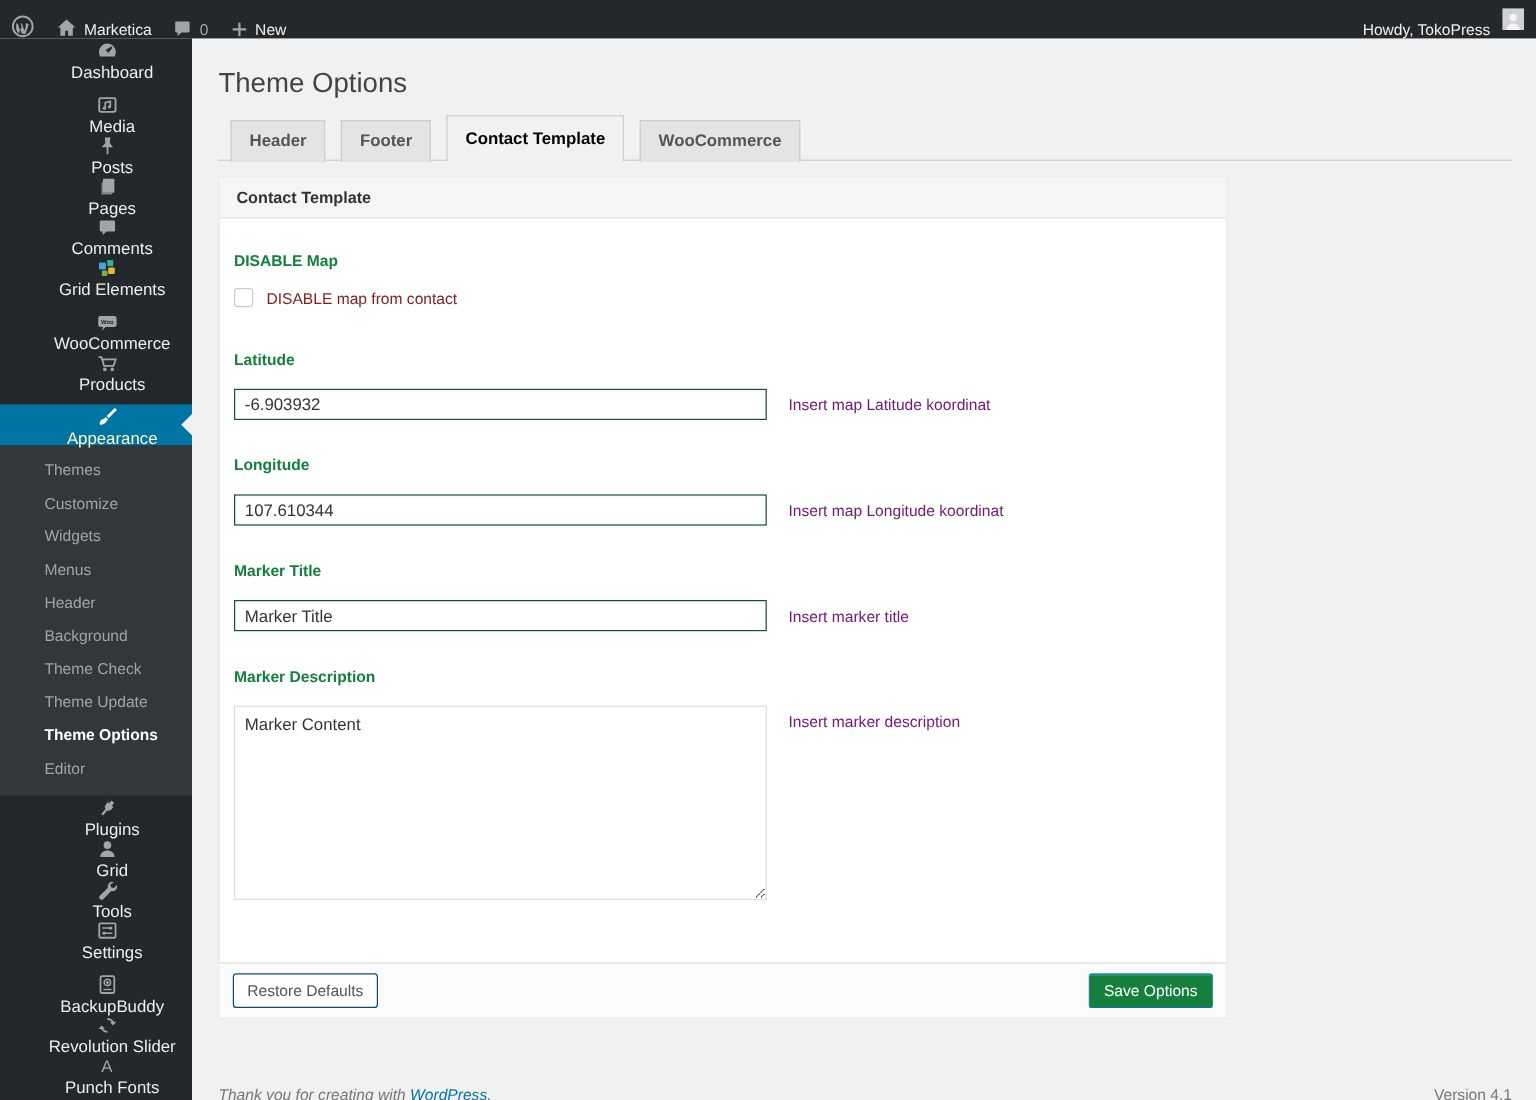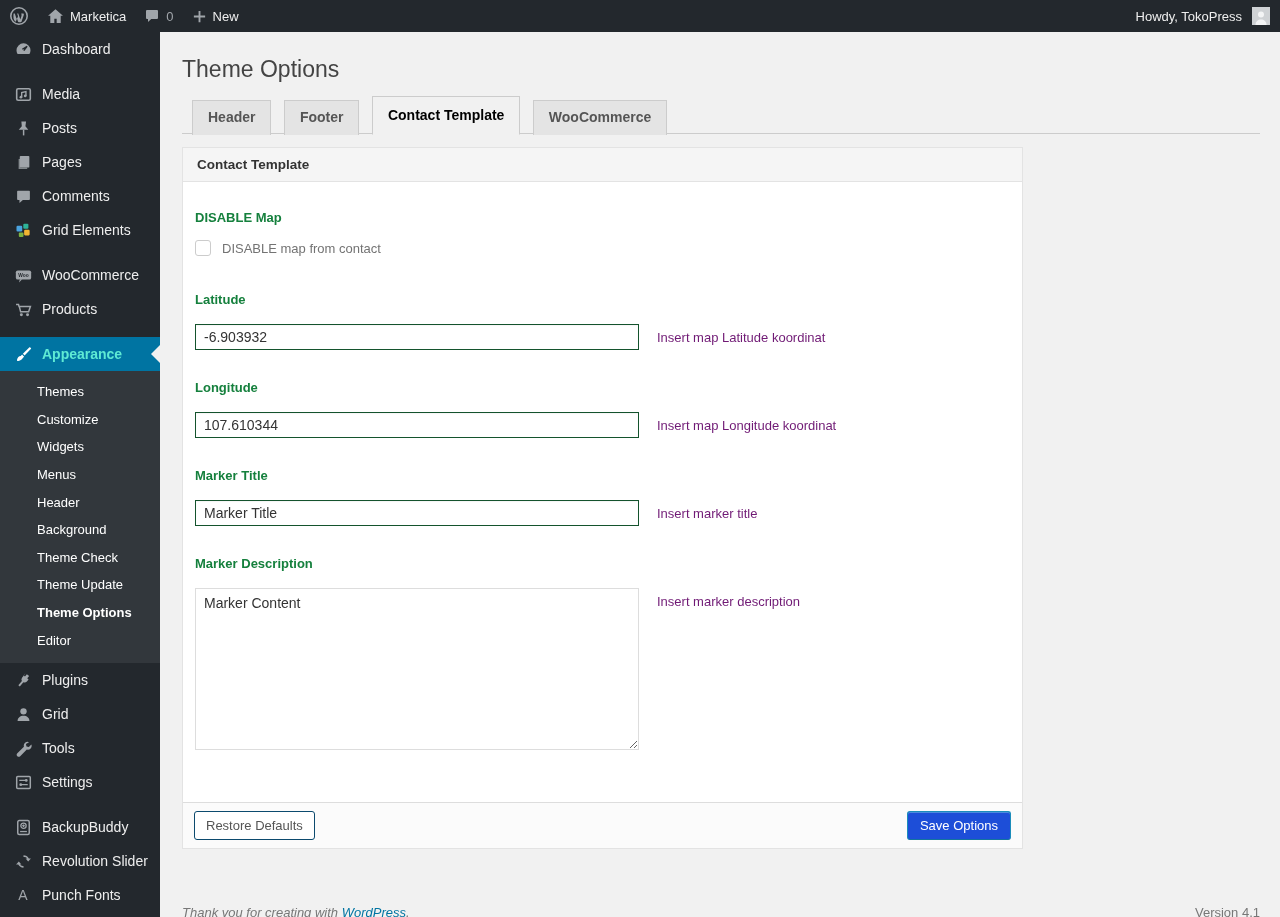--- a/index.html
+++ b/index.html
@@ -11,48 +11,48 @@
     position:relative;
   }
 
   
   .admin-bar {
     position:absolute; top:0; left:0; width:1280px; height:32px;
     background:#23282d; color:#eee;
     display:flex; align-items:center;
     font-size:13px; z-index:50;
   }
-  .ab-item { display:flex; align-items:center; gap:6px; padding:0 9px; height:32px; cursor:pointer; }
+  .ab-item { display:flex; align-items:flex-end; gap:6px; padding:0 9px; height:32px; cursor:pointer; }
   .ab-item svg { display:block; }
   .ab-icon { color:#a0a5aa; }
   .ab-count { color:#a0a5aa; }
   .ab-right { margin-left:auto; display:flex; align-items:center; gap:8px; padding-right:10px; }
   .ab-avatar { width:18px; height:18px; background:#cfd2d5; display:flex; align-items:flex-end; justify-content:center; overflow:hidden; }
 
   
   .sidebar {
     position:absolute; top:32px; left:0; bottom:0; width:160px;
     background:#23282d; color:#eee; font-size:14px;
   }
   .menu-item {
-    display:flex; align-items:center; height:34px; padding-left:13px;
-    cursor:pointer; position:relative; color:#eee;
+    display:flex; align-items:center; height:34px; padding-left:27px;
+    cursor:pointer; position:relative; color:#eee;flex-direction:column;
   }
   .menu-item .mi-icon { width:20px; height:20px; margin-right:9px; color:#a0a5aa; display:flex; align-items:center; justify-content:center; flex:none; }
   .menu-item .mi-icon svg { width:17px; height:17px; display:block; }
-  .menu-item.active { background:#0074a2; color:#5eead4;font-weight:bold; }
+  .menu-item.active { background:#0074a2; color:#fef9c3; }
   .menu-item.active .mi-icon { color:#fff; }
   .menu-item.active::after {
     content:''; position:absolute; right:0; top:50%; margin-top:-9px;
     border:9px solid transparent; border-right-color:#f1f1f1; border-left-width:0;
   }
   .sep { height:11px; }
   .submenu { background:#32373c; padding:7px 0 9px; }
   .submenu-item {
-    padding:7px 0 7px 37px; font-size:13px; color:#ffffff; cursor:pointer; line-height:1.05;
+    padding:7px 0 7px 37px; font-size:13px; color:#a3a3a3; cursor:pointer; line-height:1.05;
   }
   .submenu-item.current { color:#fff; font-weight:bold; }
   .pf-letter { font-size:14px; color:#a0a5aa; }
 
   
   .content { position:absolute; top:32px; left:160px; width:1120px; bottom:0; padding:0 20px 0 22px; }
   h1.page-title { font-size:23px; font-weight:400; color:#444; padding-top:23px; line-height:29px; }
 
   .nav-tabs { margin-top:10px; border-bottom:1px solid #ccc; padding-left:10px; height:40px; position:relative; }
   .nav-tab {
@@ -74,21 +74,21 @@
   }
   .panel-body { padding:16px 14px 52px 12px; }
   .group { }
   .group + .group { margin-top:30px; }
   .field-label { display:block; font-size:13px; font-weight:bold; color:#15803d; margin:12px 0 0; line-height:16px; }
   .cb-row { display:flex; align-items:center; gap:11px; margin-top:12px; height:20px; }
   .cb-row input[type=checkbox] {
     width:16px; height:16px; appearance:none; -webkit-appearance:none;
     border:1px solid #ccc; border-radius:3px; background:#fff; cursor:pointer;
   }
-  .cb-label { font-size:13px; color:#737373; cursor:pointer; }
+  .cb-label { font-size:13px; color:#7f1d1d; cursor:pointer; }
   .input-row { display:flex; align-items:flex-start; gap:18px; margin-top:16px; }
   .input-row input[type=text] {
     width:444px; height:26px; padding:3px 8px; font-size:14px; color:#333;
     border:1px solid #14532d; background:#fff; font-family:"Liberation Sans", sans-serif;
     box-shadow:inset 0 1px 1px rgba(0,0,0,.04);
   }
   .input-row textarea {
     width:444px; height:162px; padding:6px 8px; font-size:14px; color:#333;
     border:1px solid #ddd; background:#fff; resize:vertical;
     font-family:"Liberation Sans", sans-serif;
@@ -98,21 +98,21 @@
   .panel-footer {
     border-top:1px solid #ddd; background:#fbfbfb;
     padding:8px 11px; display:flex; justify-content:space-between; align-items:center;
   }
   .btn {
     font-size:13px; line-height:1; padding:7px 11px; border-radius:3px; cursor:pointer;
     border:1px solid #0c4a6e; background:#fff; color:#555;
     font-family:"Liberation Sans", sans-serif;
   }
   .btn-primary {
-    background:#1d4ed8; border-color:#1b8dbb #1b8dbb #1374a0; color:#fff;
+    background:#15803d; border-color:#1b8dbb #1b8dbb #1374a0; color:#fff;
     box-shadow:inset 0 1px 0 rgba(120,200,230,.5);
     padding:7px 12px;
   }
 
   
   .page-footer {
     margin-top:56px; display:flex; justify-content:space-between;
     font-size:13px; color:#777;
   }
   .thanks { font-style:italic; }

